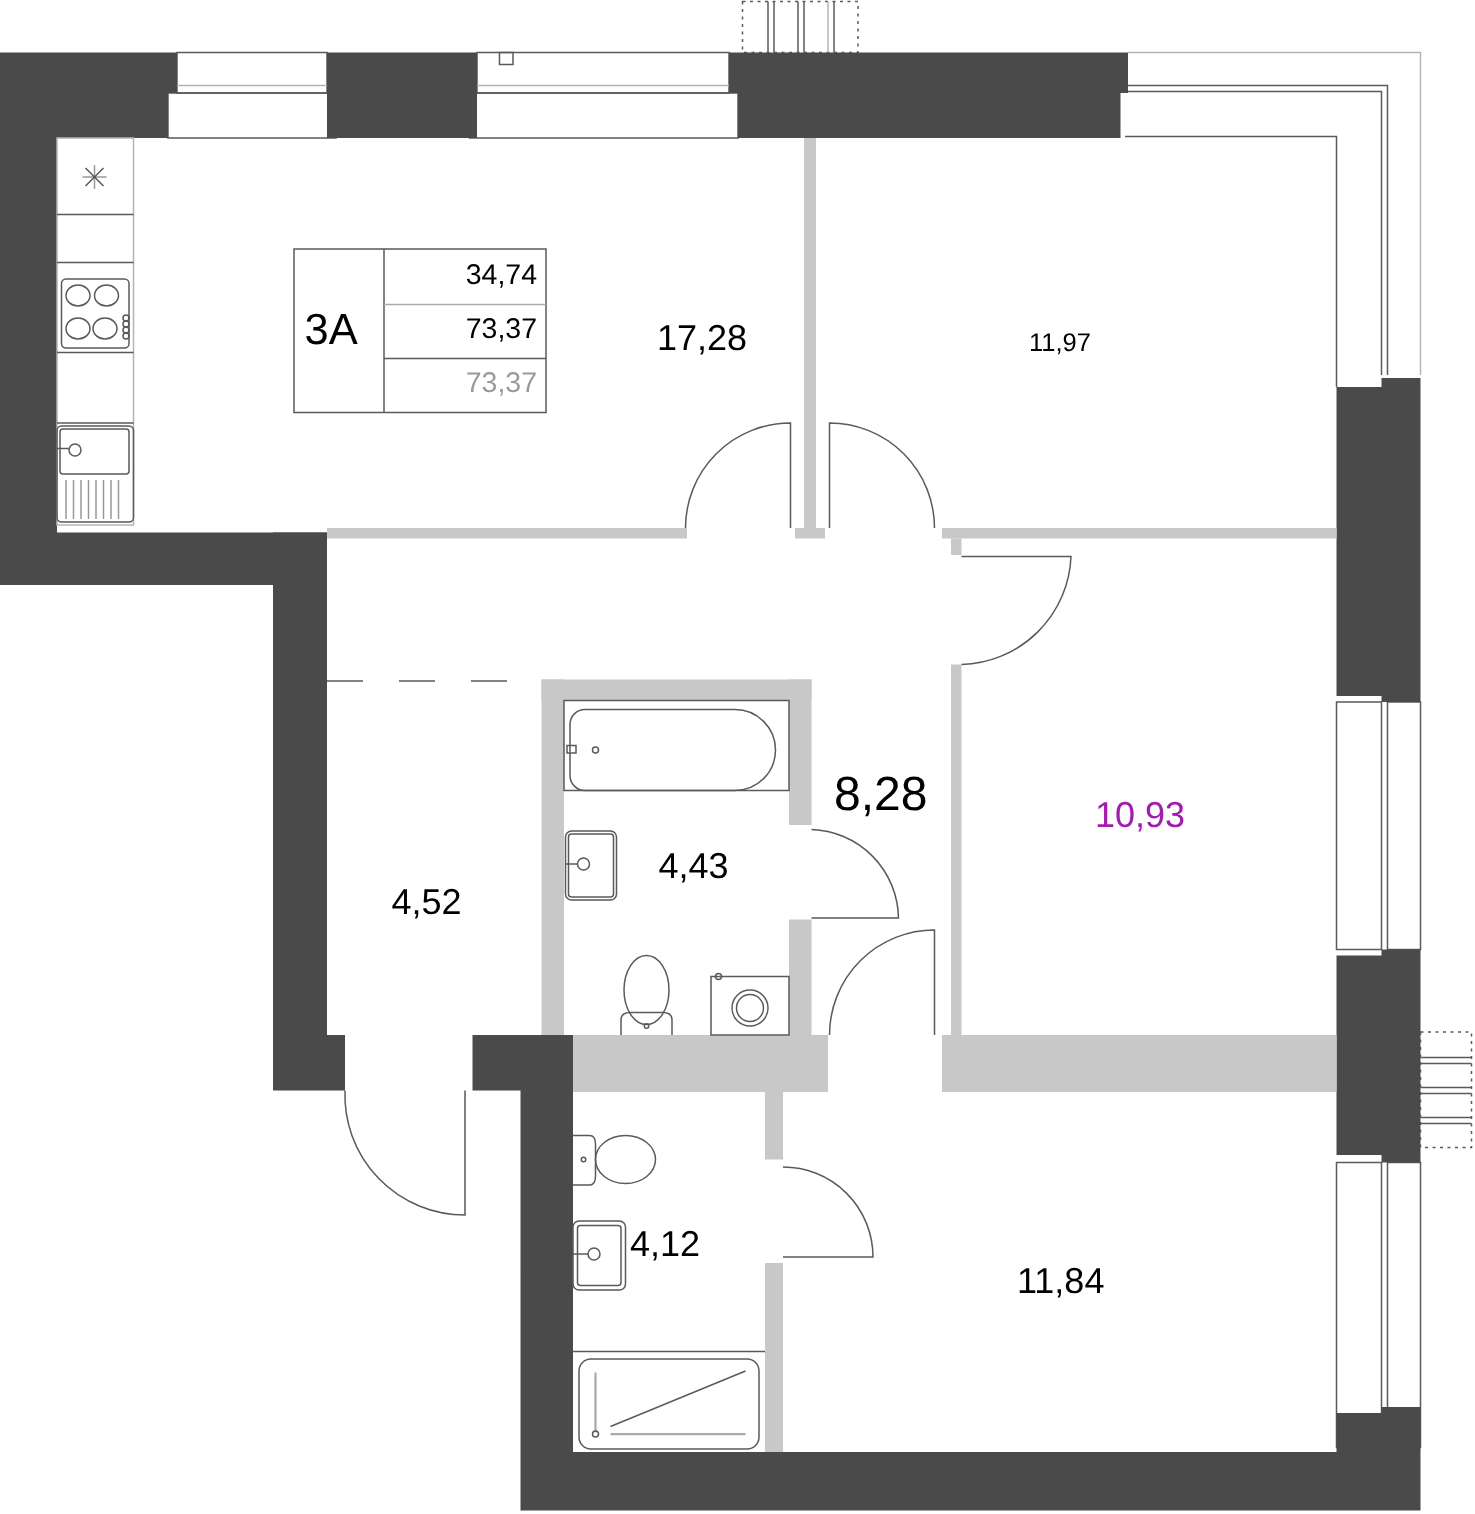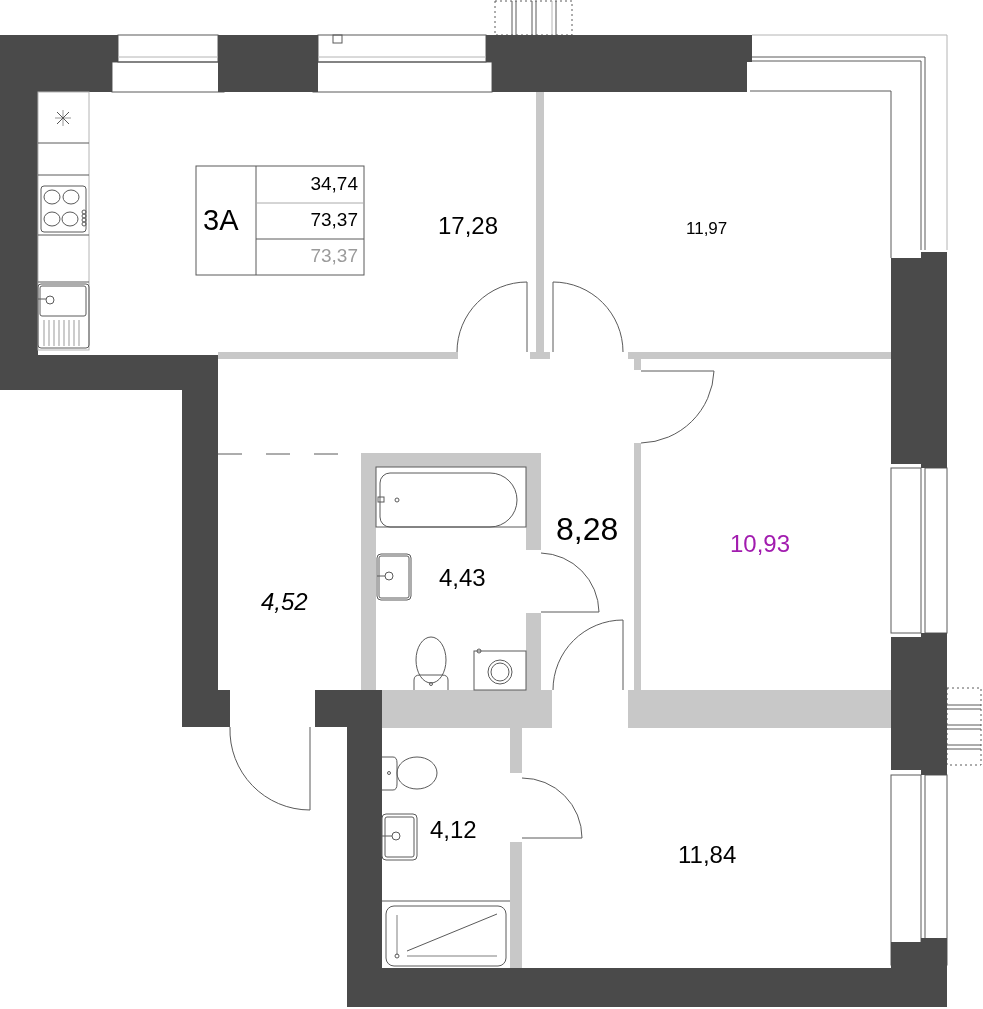--- a/index.html
+++ b/index.html
@@ -204,15 +204,15 @@
 <div style="position:absolute;left:203px;top:204px;font-size:29px;color:#000;">3А</div>
 <div style="position:absolute;left:260px;width:98px;text-align:right;top:173px;font-size:19px;color:#000;">34,74</div>
 <div style="position:absolute;left:260px;width:98px;text-align:right;top:209px;font-size:19px;color:#000;">73,37</div>
 <div style="position:absolute;left:260px;width:98px;text-align:right;top:245px;font-size:19px;color:#9b9b9b;">73,37</div>
 
 <div style="position:absolute;left:410px;top:212px;font-size:24px;color:#000;margin-left:28px;">17,28</div>
 <div style="position:absolute;left:686px;top:219px;font-size:17px;color:#000;">11,97</div>
 <div style="position:absolute;left:730px;top:530px;font-size:24px;color:#a21caf;">10,93</div>
 <div style="position:absolute;left:678px;top:841px;font-size:24px;color:#000;">11,84</div>
 <div style="position:absolute;left:556px;top:490px;font-size:32px;color:#000000;margin-top:21px;">8,28</div>
-<div style="position:absolute;left:261px;top:588px;font-size:24px;color:#000;font-style:italic;">4,52</div>
+<div style="position:absolute;left:261px;top:588px;font-size:24px;color:#000;">4,52</div>
 <div style="position:absolute;left:439px;top:564px;font-size:24px;color:#000;">4,43</div>
-<div style="position:absolute;left:430px;top:816px;font-size:24px;color:#000;">4,12</div>
+<div style="position:absolute;left:420px;top:816px;font-size:24px;color:#000;">4,12</div>
 
 </body></html>

